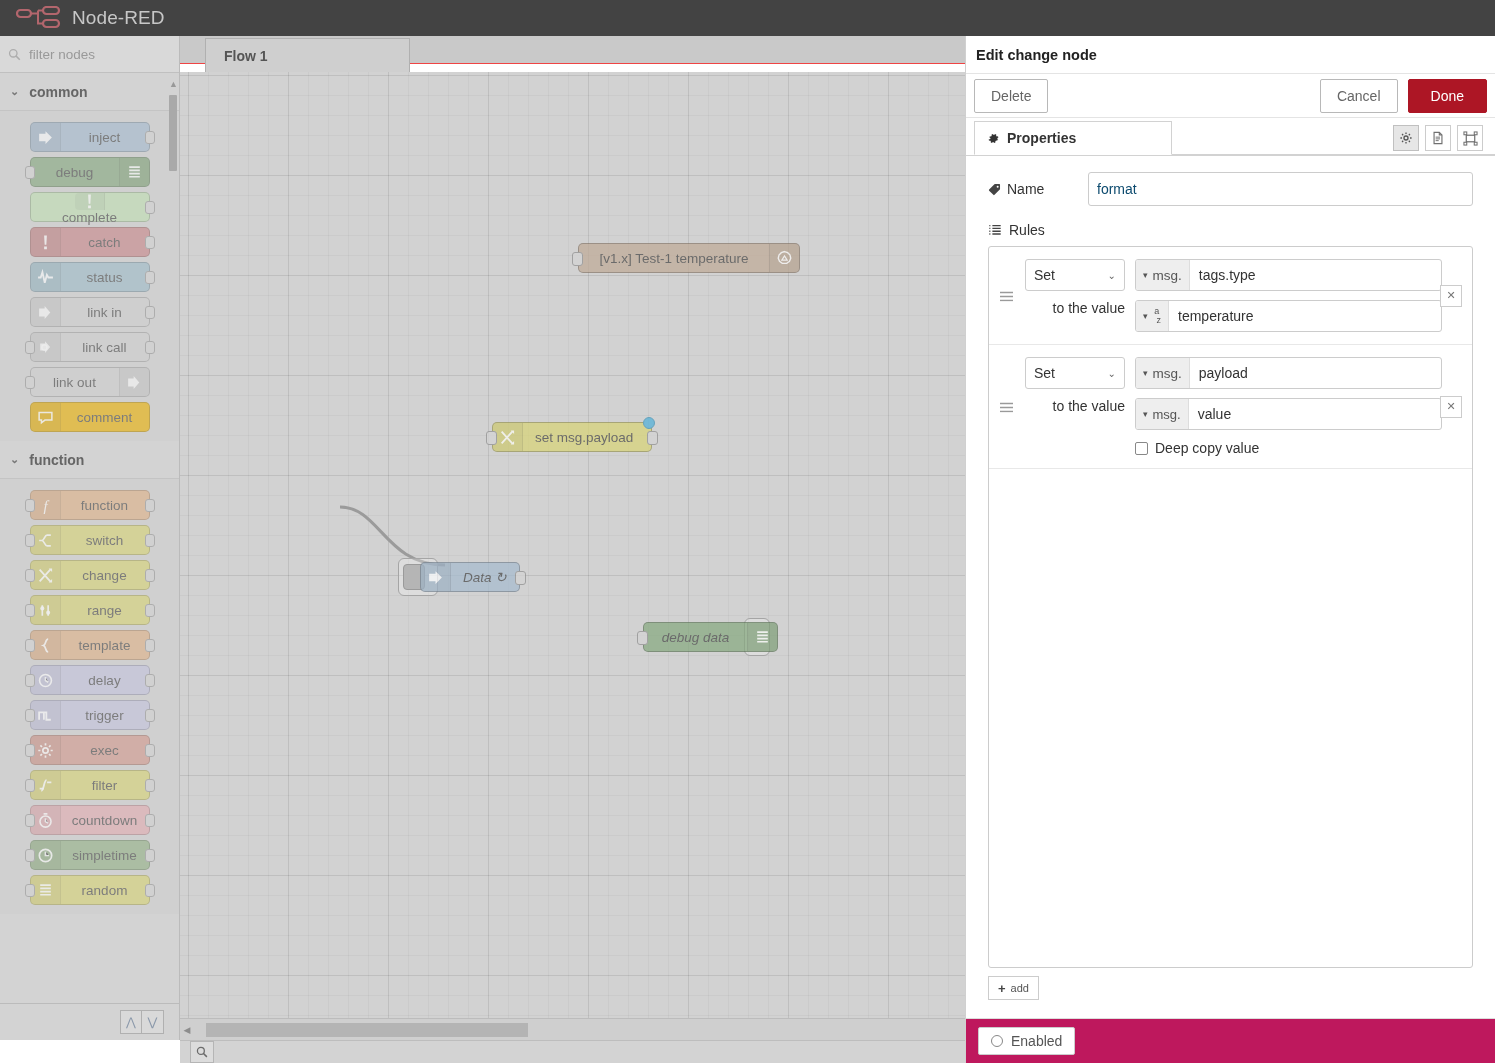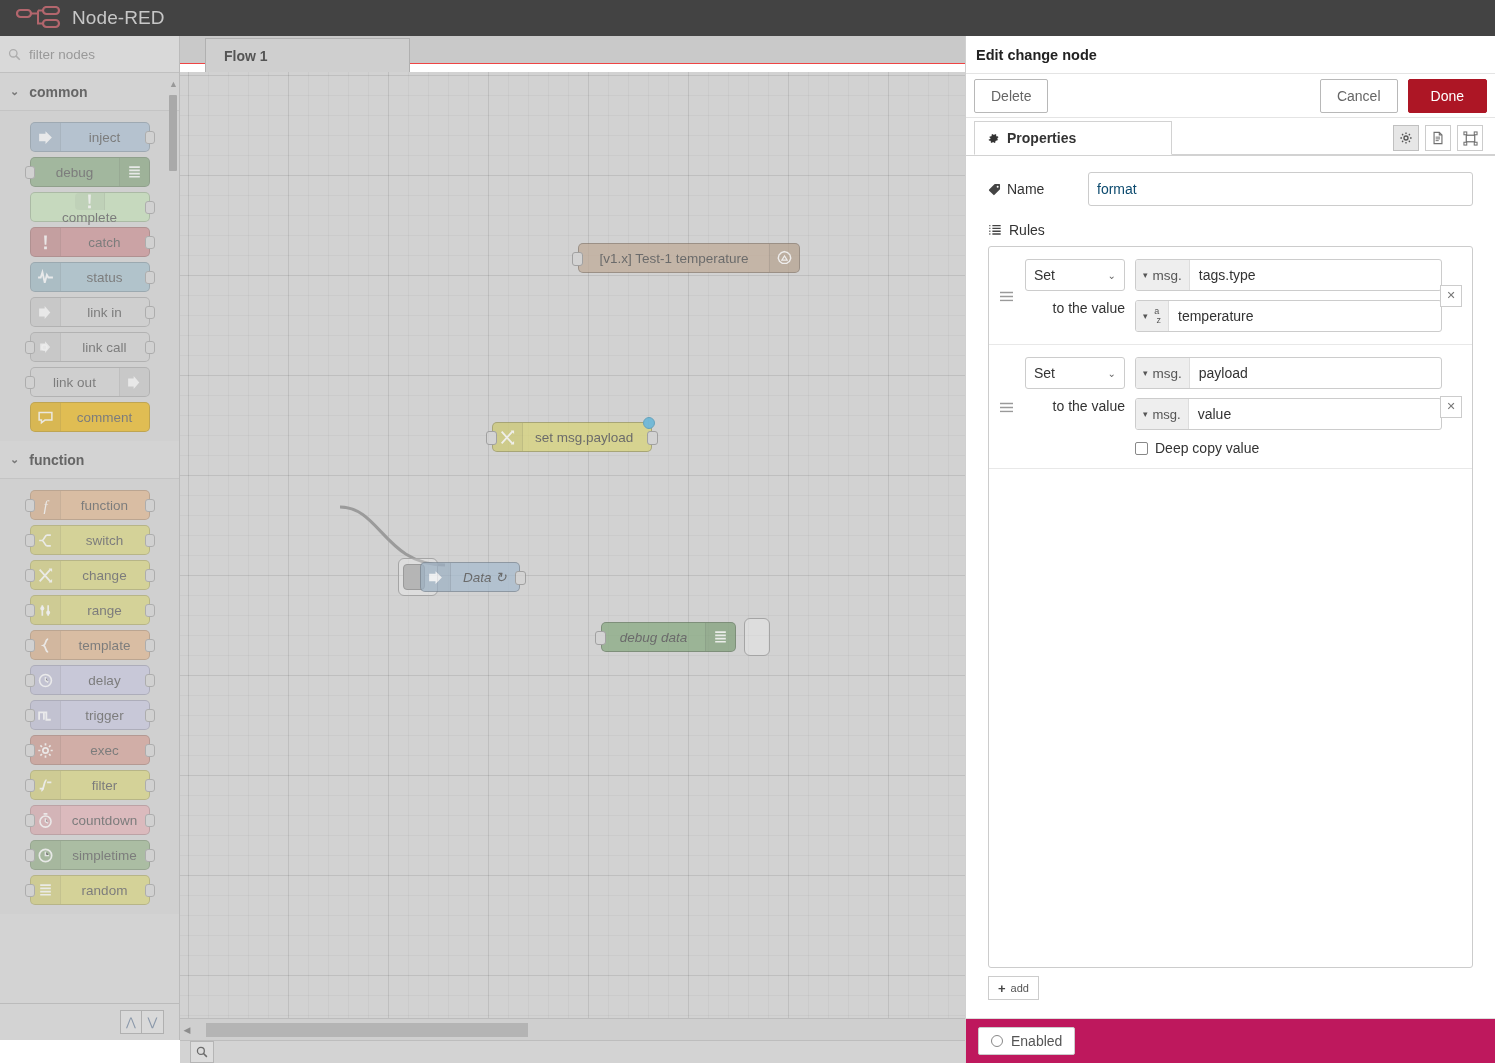--- a/index.html
+++ b/index.html
@@ -663,21 +663,21 @@
         <div class="fnode" style="left: 240px; top: 490px; width: 100px; background: rgb(166, 187, 207);">
           <span class="fico ">
             <svg width="17" height="17" viewBox="0 0 16 16">
               <path fill="rgba(255,255,255,.92)" d="M2 4.5h6V2l6 6-6 6v-2.5H2z"></path>
             </svg>
           </span>
           <span class="flabel" style="font-style:italic;flex:1;text-align:left">Data ↻</span>
           <span class="fport" style="right:-7px"></span>
         </div>
         <div class="btn-wrap" style="left: 564px; top: 546px; width: 26px; height: 38px;"></div>
-        <div class="fnode" style="left: 421px; top: 550px; width: 135px; background: rgb(135, 169, 128);">
+        <div class="fnode" style="left: 463px; top: 550px; width: 135px; background: rgb(135, 169, 128);">
           <span class="flabel" style="font-style:italic;flex:1;text-align:center">debug data</span>
           <span class="fico right">
             <svg width="17" height="17" viewBox="0 0 16 16">
               <path stroke="rgba(255,255,255,.92)" stroke-width="1.6" d="M3 3h10M3 6h10M3 9h10M3 12h10"></path>
             </svg>
           </span>
           <span class="fport" style="left:-7px"></span>
         </div>
       </div>
   </div>

